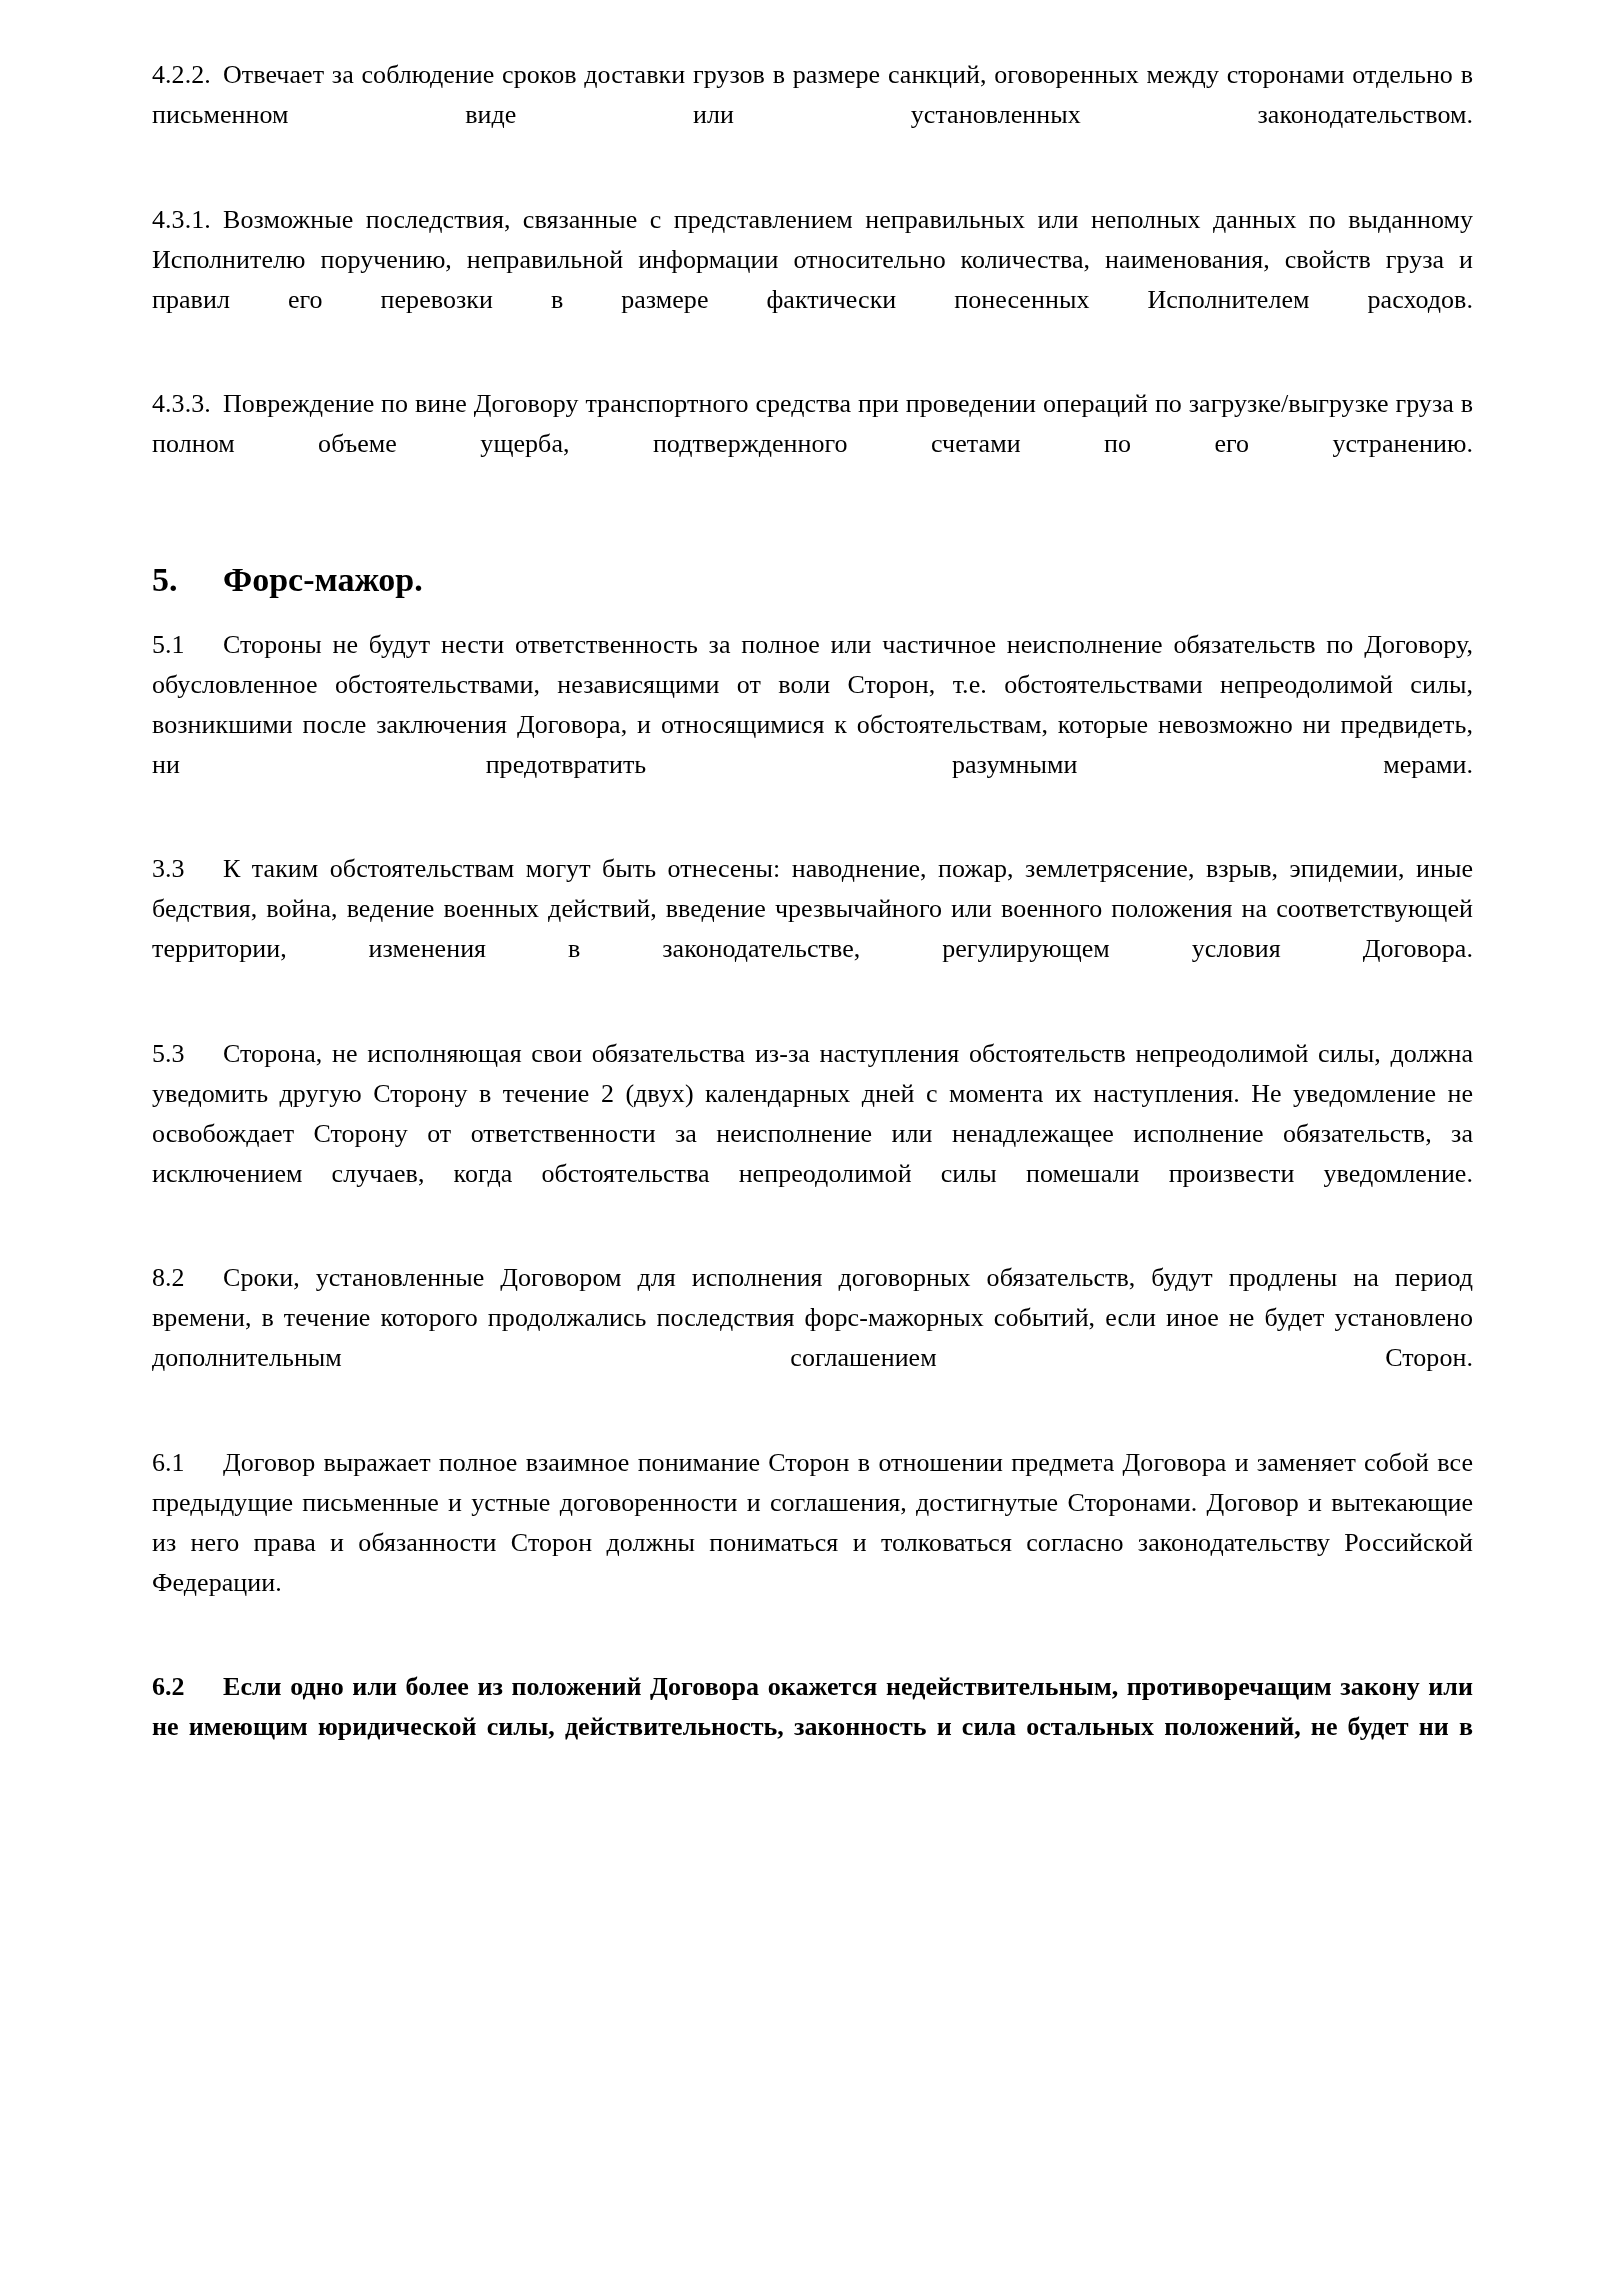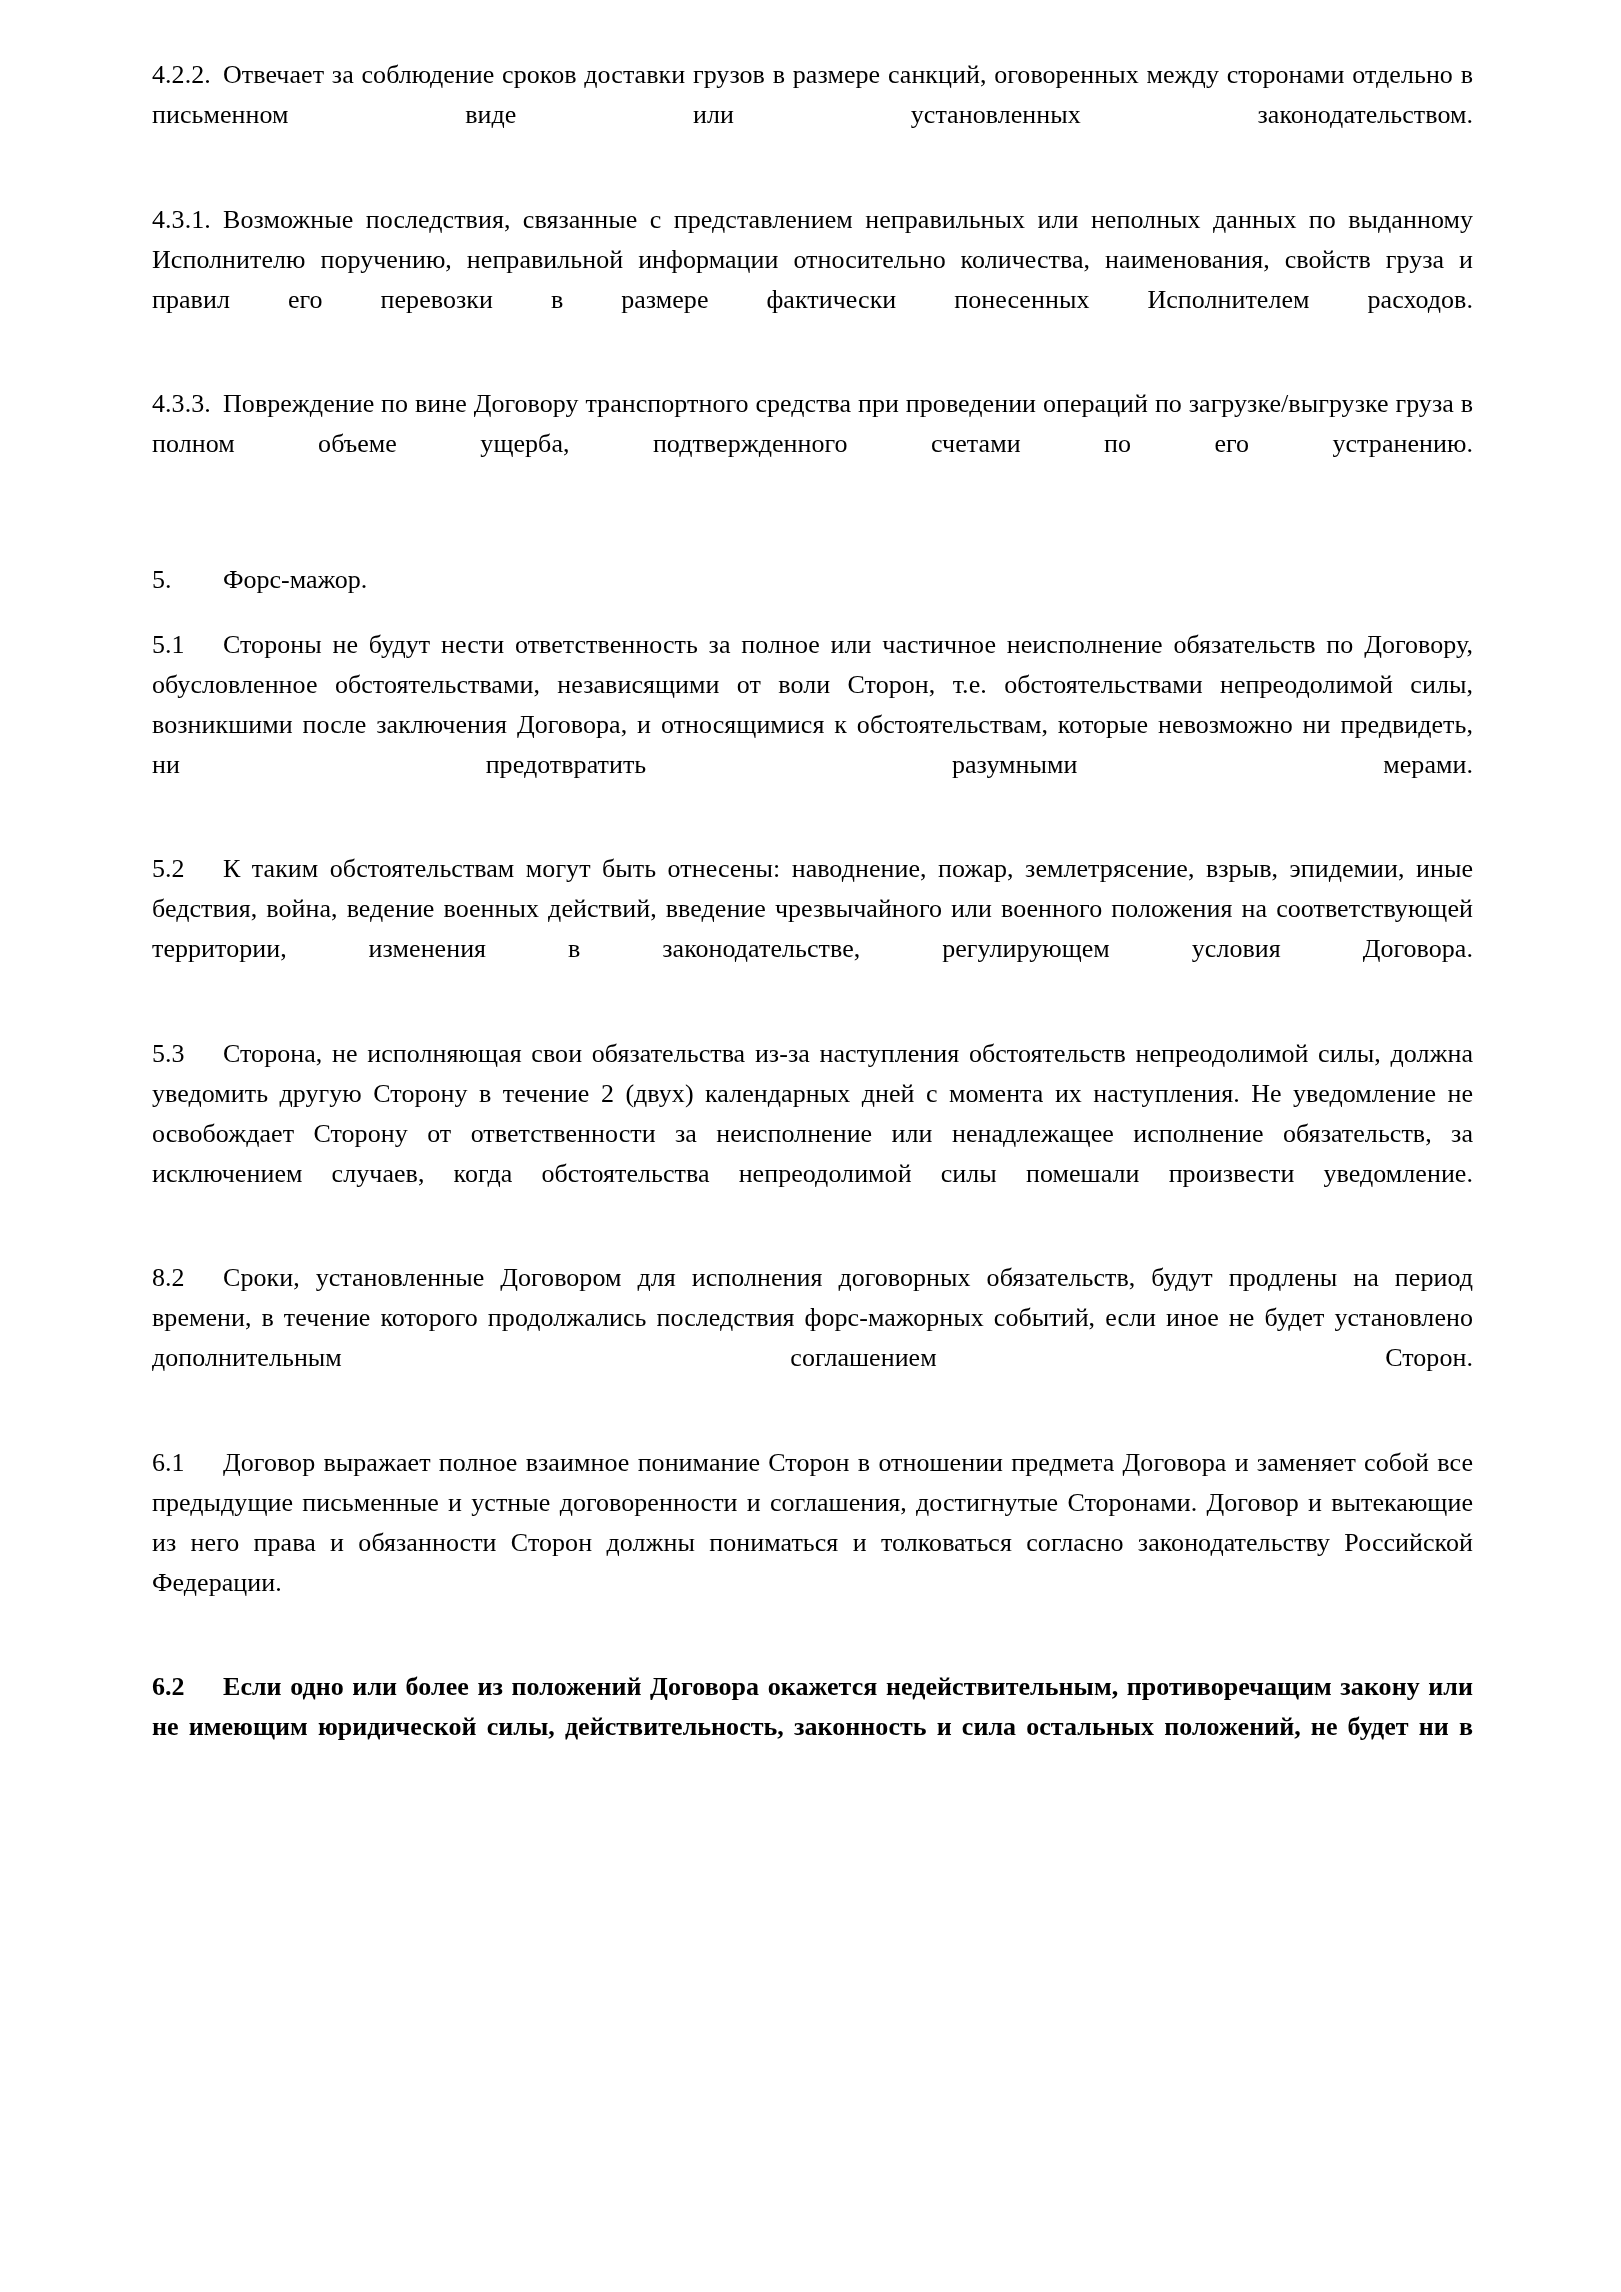--- a/index.html
+++ b/index.html
@@ -45,22 +45,22 @@
     display: block;
   }
   .numbered .num {
     display: inline-block;
     min-width: 71px;
     white-space: nowrap;
   }
 
   
   .heading {
-    font-weight: normal;
-    font-size: 26px;
+    font-weight: bold;
+    font-size: 34px;
     line-height: 40px;
     margin: 0 0 24.5px 0;
   }
   .heading .num {
     display: inline-block;
     min-width: 71px;
   }
   .heading .title {
     display: inline;
   }
@@ -99,21 +99,21 @@
 
     <h2 class="heading gap-before-section">
       <span class="num">5.</span><span class="title">Форс-мажор.</span>
     </h2>
 
     <p class="para numbered">
       <span class="num">5.1</span><span class="body">Стороны не будут нести ответственность за полное или частичное неисполнение обязательств по Договору, обусловленное обстоятельствами, независящими от воли Сторон, т.е. обстоятельствами непреодолимой силы, возникшими после заключения Договора, и относящимися к обстоятельствам, которые невозможно ни предвидеть, ни предотвратить разумными мерами.</span>
     </p>
 
     <p class="para numbered">
-      <span class="num">5.2</span><span class="body">К таким обстоятельствам могут быть отнесены: наводнение, пожар, землетрясение, взрыв, эпидемии, иные бедствия, война, ведение военных действий, введение чрезвычайного или военного положения на соответствующей территории, изменения в законодательстве, регулирующем условия Договора.</span>
+      <span class="num">3.3</span><span class="body">К таким обстоятельствам могут быть отнесены: наводнение, пожар, землетрясение, взрыв, эпидемии, иные бедствия, война, ведение военных действий, введение чрезвычайного или военного положения на соответствующей территории, изменения в законодательстве, регулирующем условия Договора.</span>
     </p>
 
     <p class="para numbered">
       <span class="num">5.3</span><span class="body">Сторона, не исполняющая свои обязательства из-за наступления обстоятельств непреодолимой силы, должна уведомить другую Сторону в течение 2 (двух) календарных дней с момента их наступления. Не уведомление не освобождает Сторону от ответственности за неисполнение или ненадлежащее исполнение обязательств, за исключением случаев, когда обстоятельства непреодолимой силы помешали произвести уведомление.</span>
     </p>
 
     <p class="para numbered">
       <span class="num">8.2</span><span class="body">Сроки, установленные Договором для исполнения договорных обязательств, будут продлены на период времени, в течение которого продолжались последствия форс-мажорных событий, если иное не будет установлено дополнительным соглашением Сторон.</span>
     </p>
 

